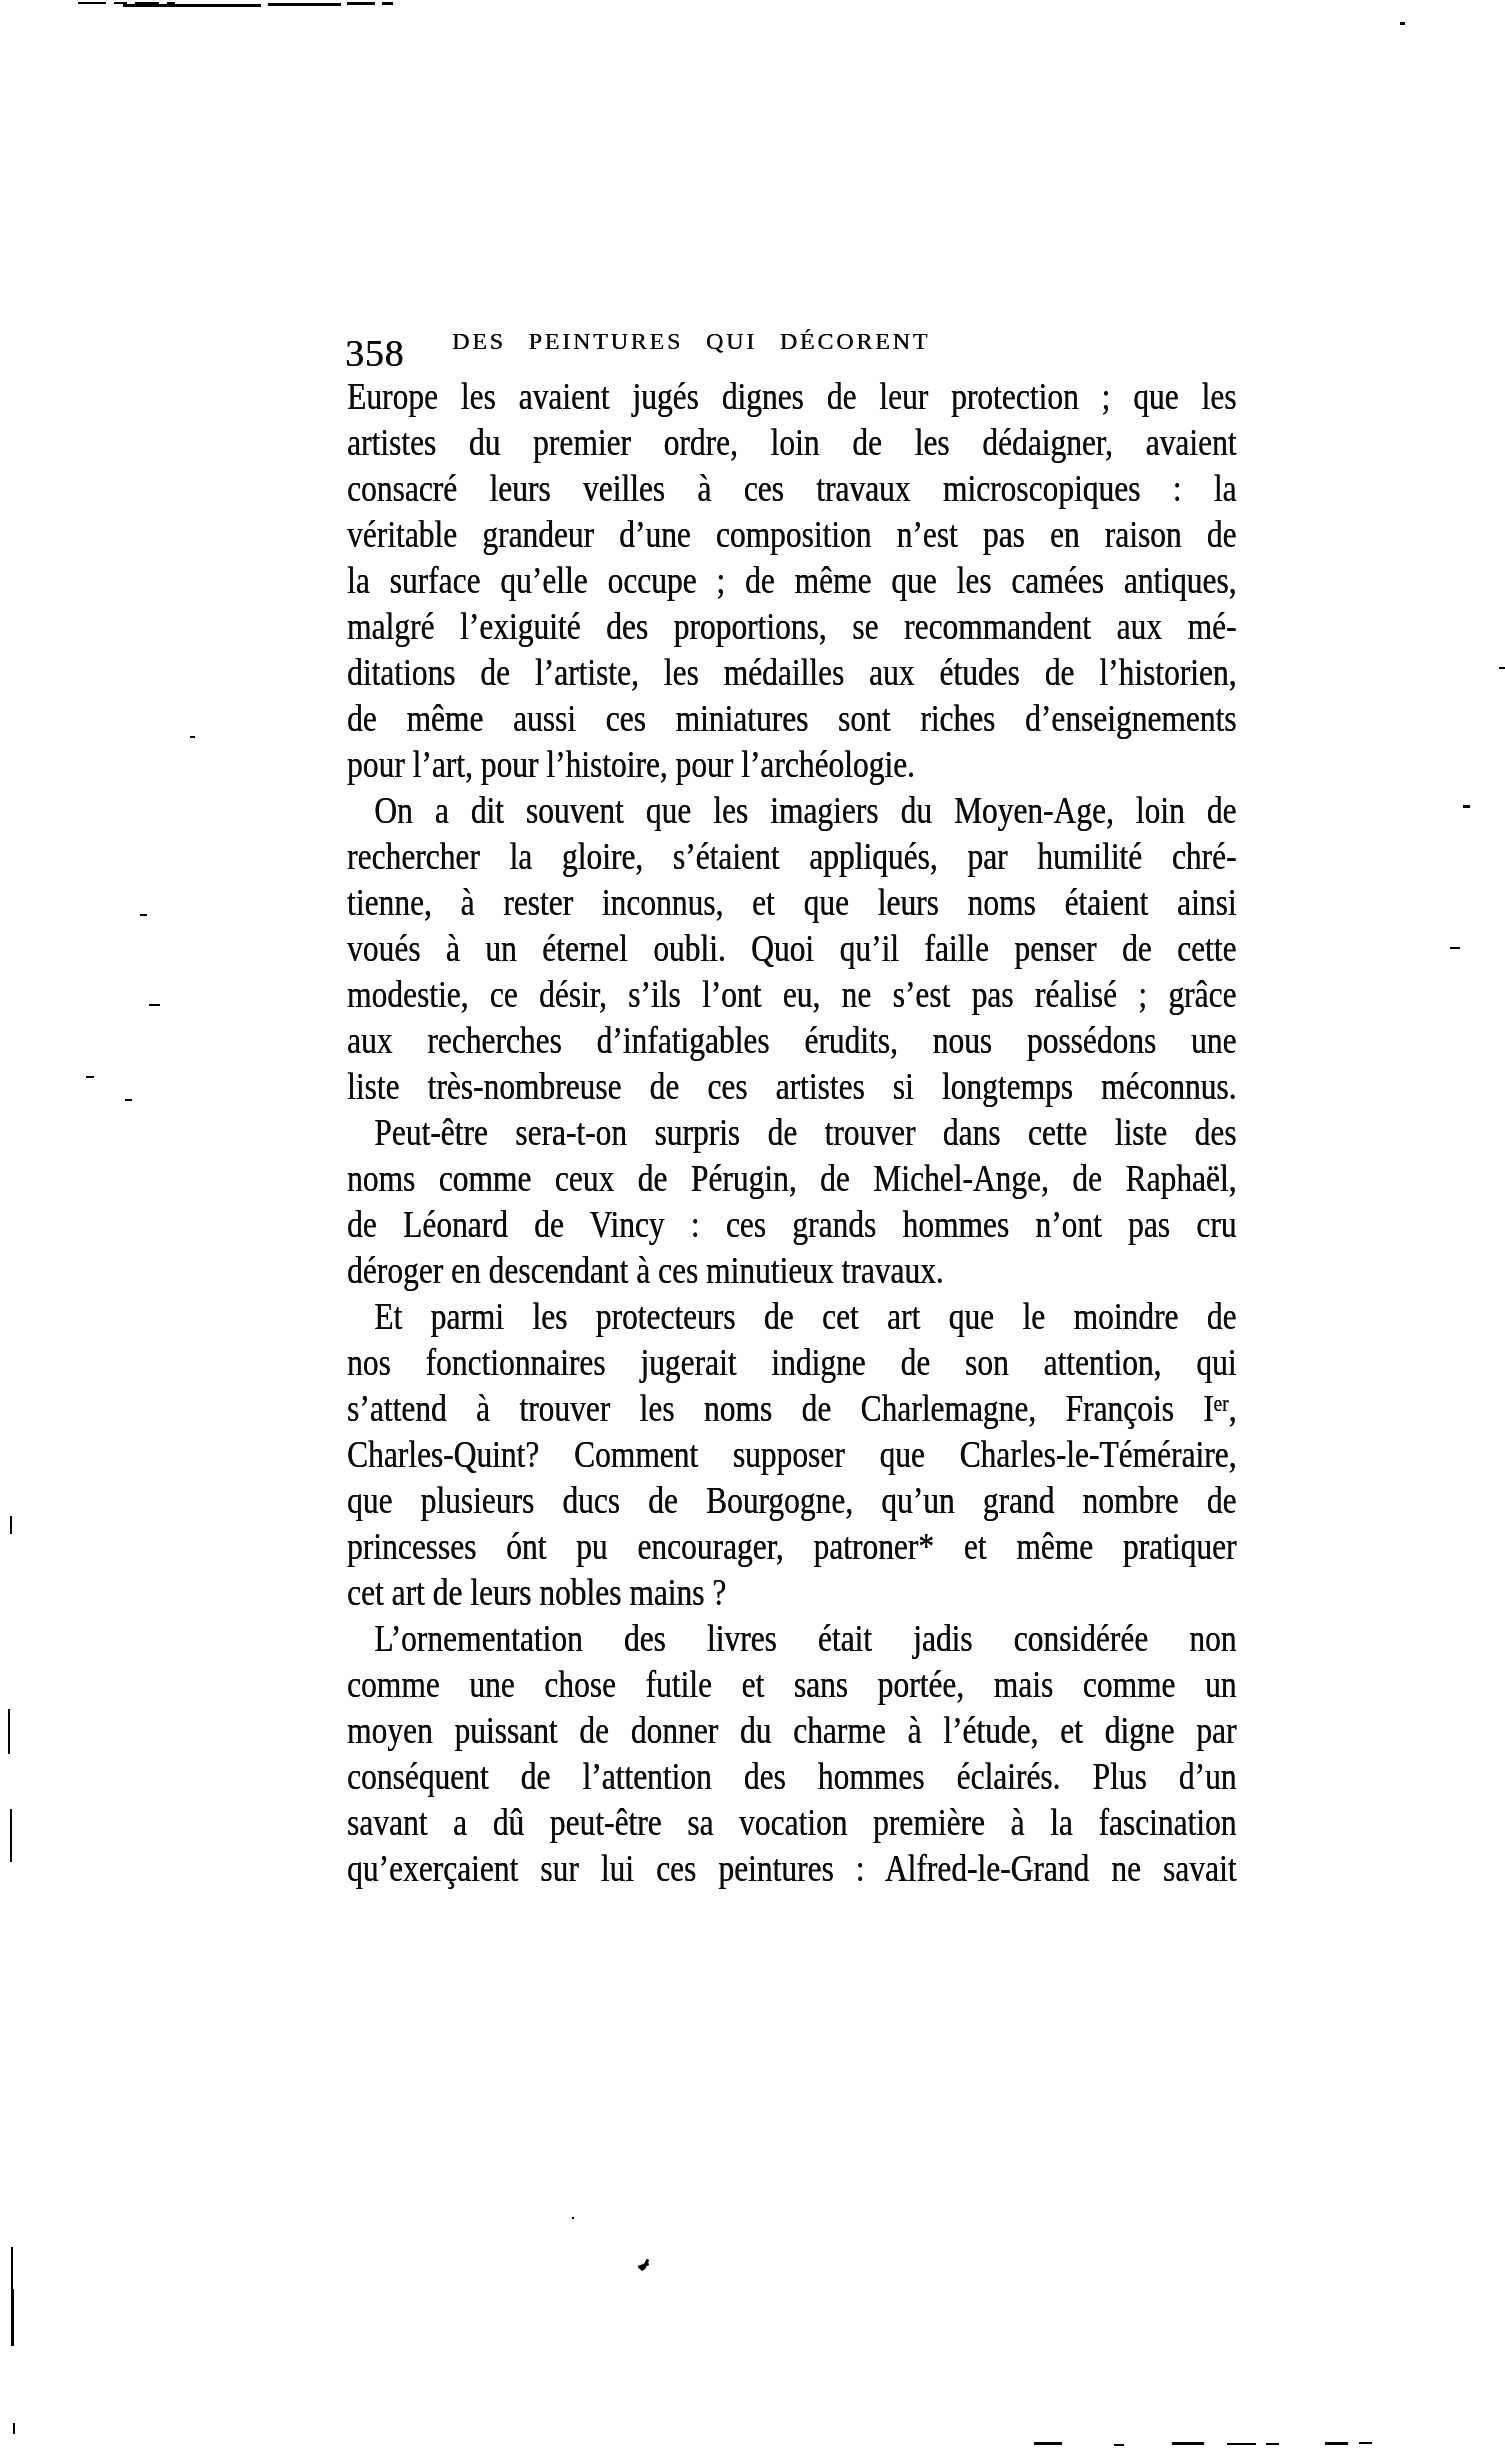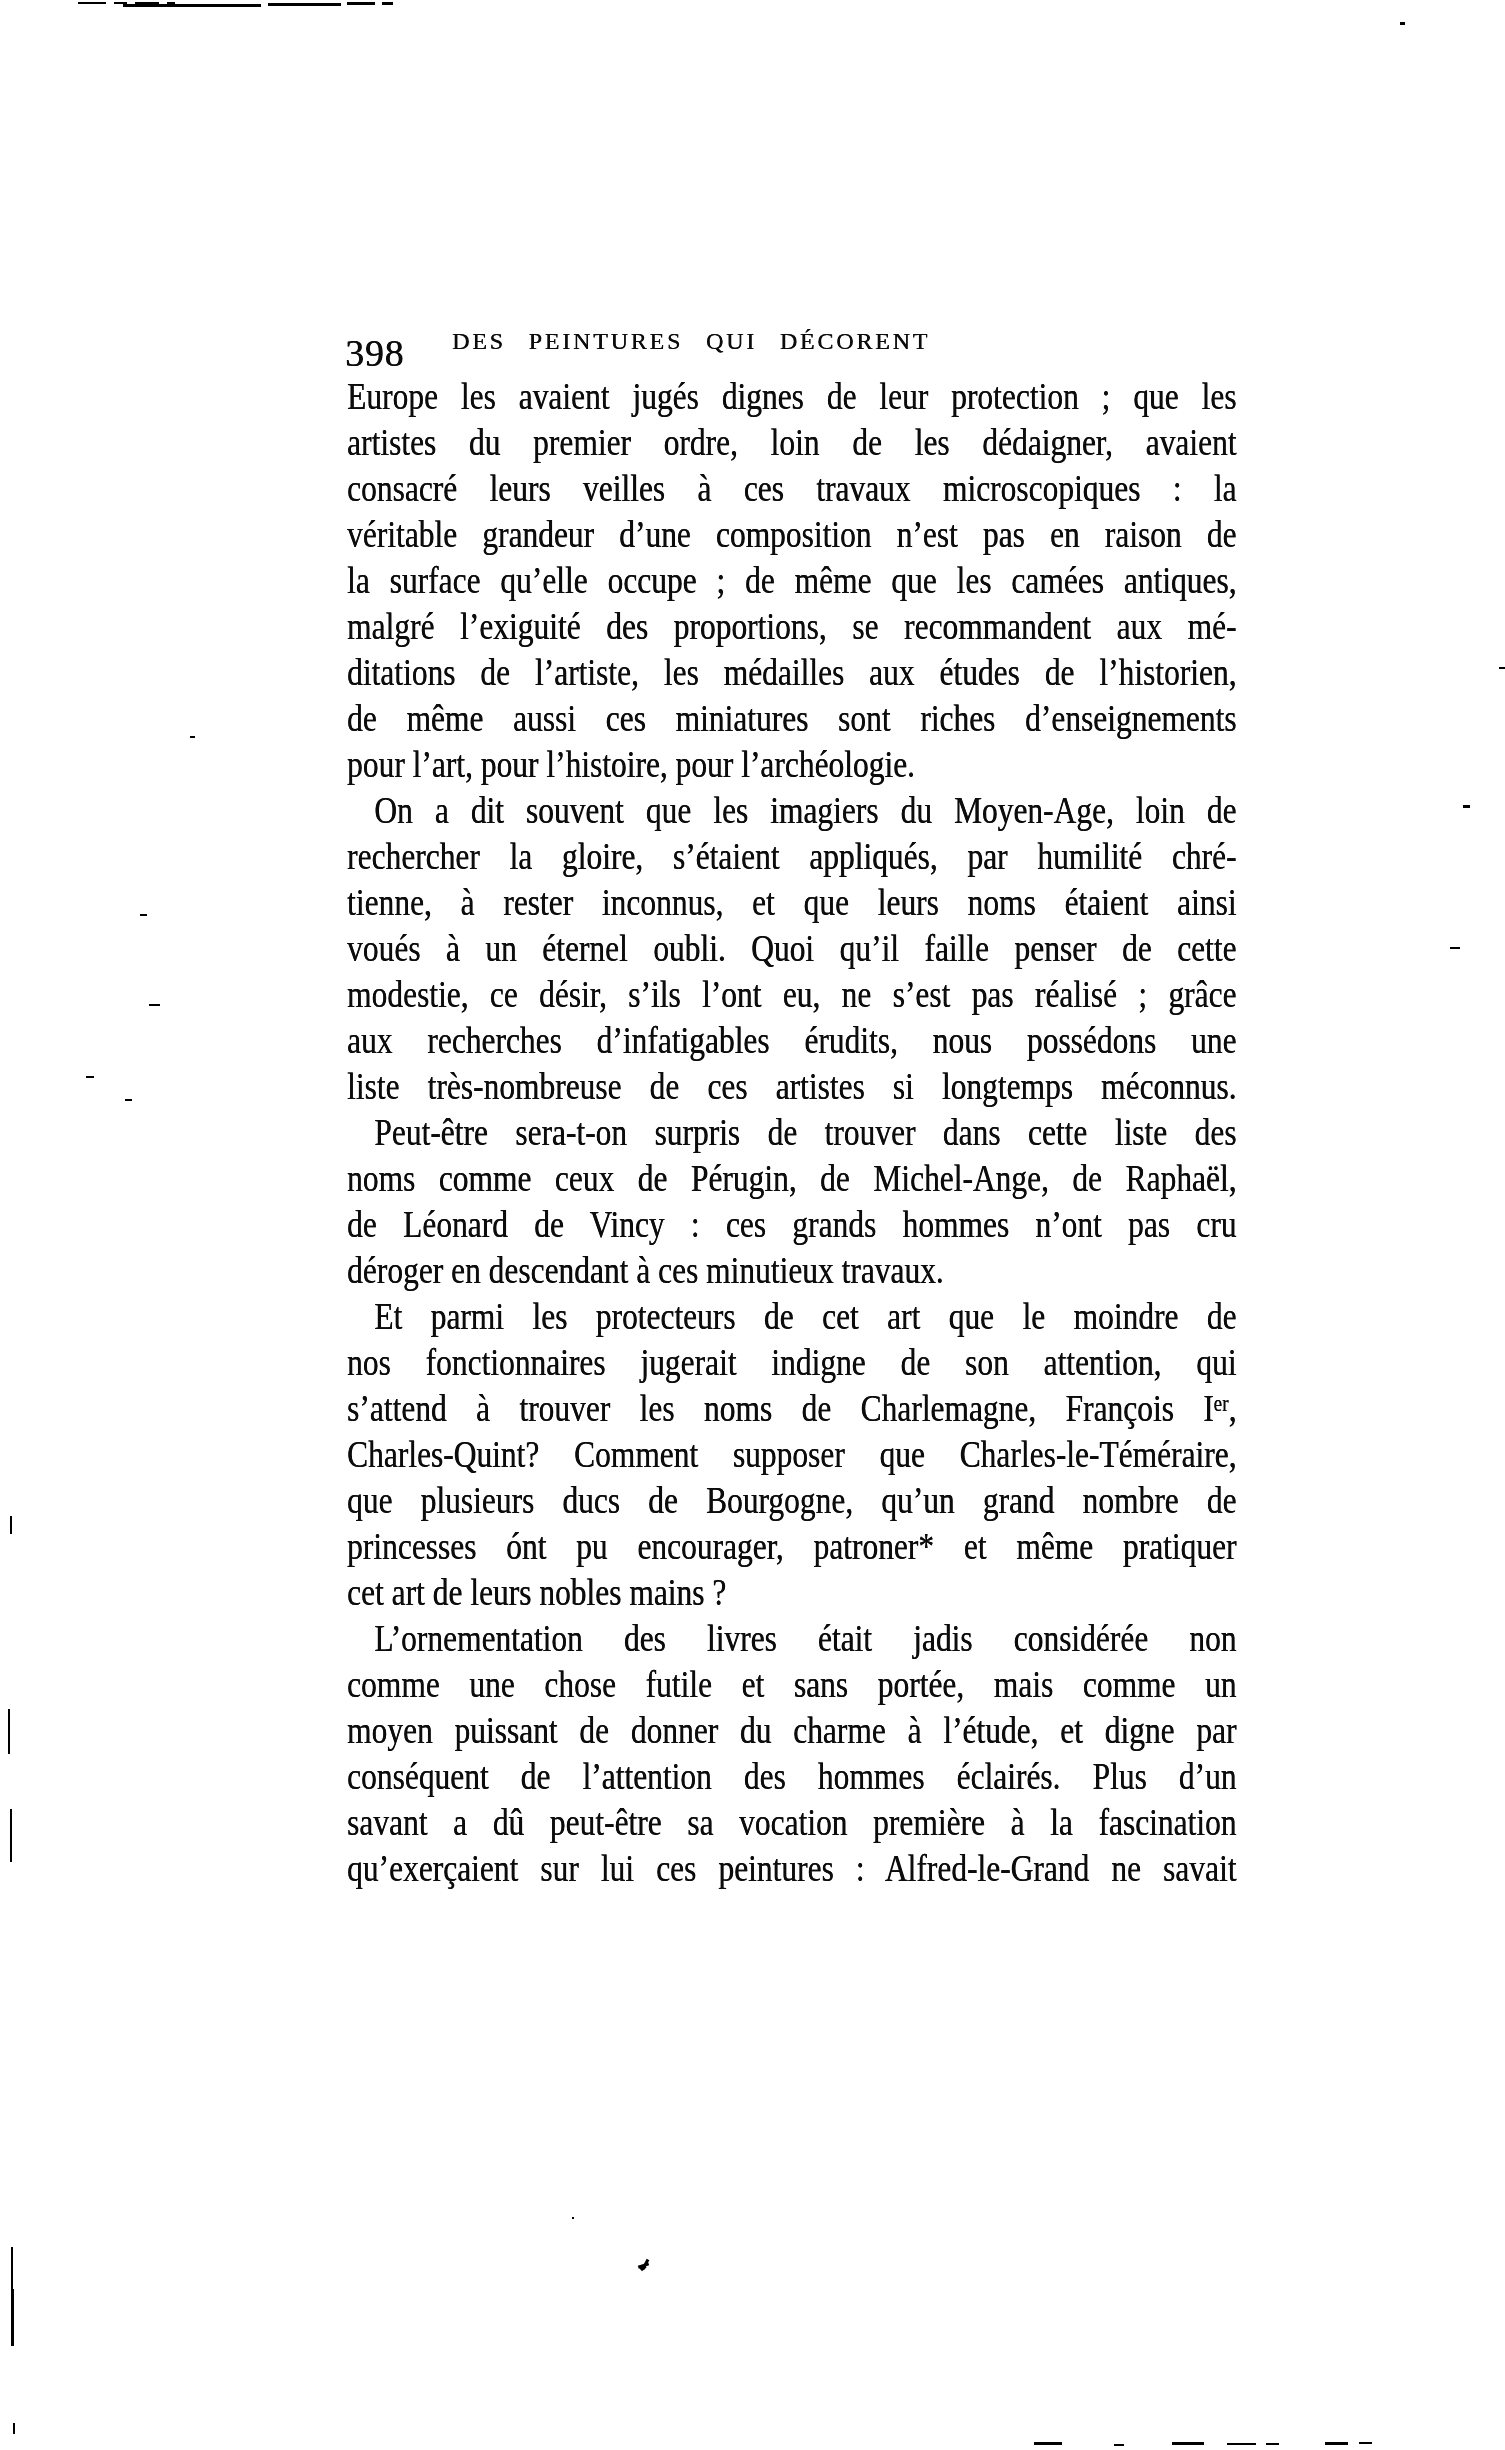--- a/index.html
+++ b/index.html
@@ -43,21 +43,21 @@
   
   .art{position:absolute;background:#000;}
   .blob{position:absolute;width:14.6px;height:14.6px;}
   .blob i{position:absolute;display:block;background:#000;}
 </style>
 </head>
 <body>
 
 <div class="page">
 
-  <span class="page-num">398</span>
+  <span class="page-num">358</span>
   <span class="head-title">DES PEINTURES QUI DÉCORENT</span>
 
   <main class="text-block">
       <div class="line">Europe les avaient jugés dignes de leur protection ; que les</div>
       <div class="line">artistes du premier ordre, loin de les dédaigner, avaient</div>
       <div class="line">consacré leurs veilles à ces travaux microscopiques : la</div>
       <div class="line">véritable grandeur d’une composition n’est pas en raison de</div>
       <div class="line">la surface qu’elle occupe ; de même que les camées antiques,</div>
       <div class="line">malgré l’exiguité des proportions, se recommandent aux mé-</div>
       <div class="line">ditations de l’artiste, les médailles aux études de l’historien,</div>

